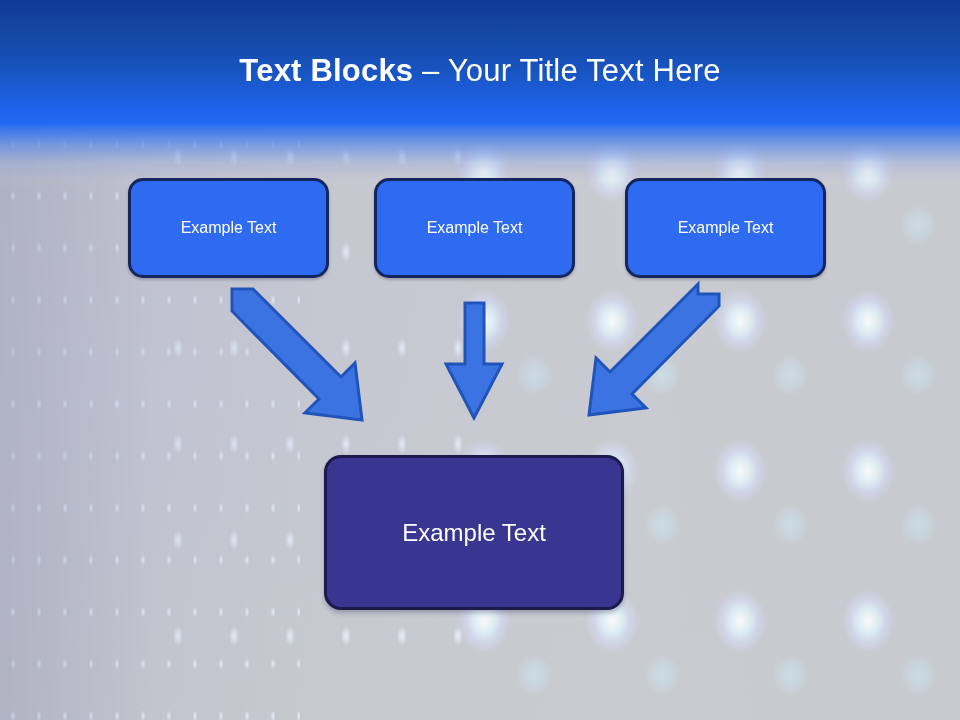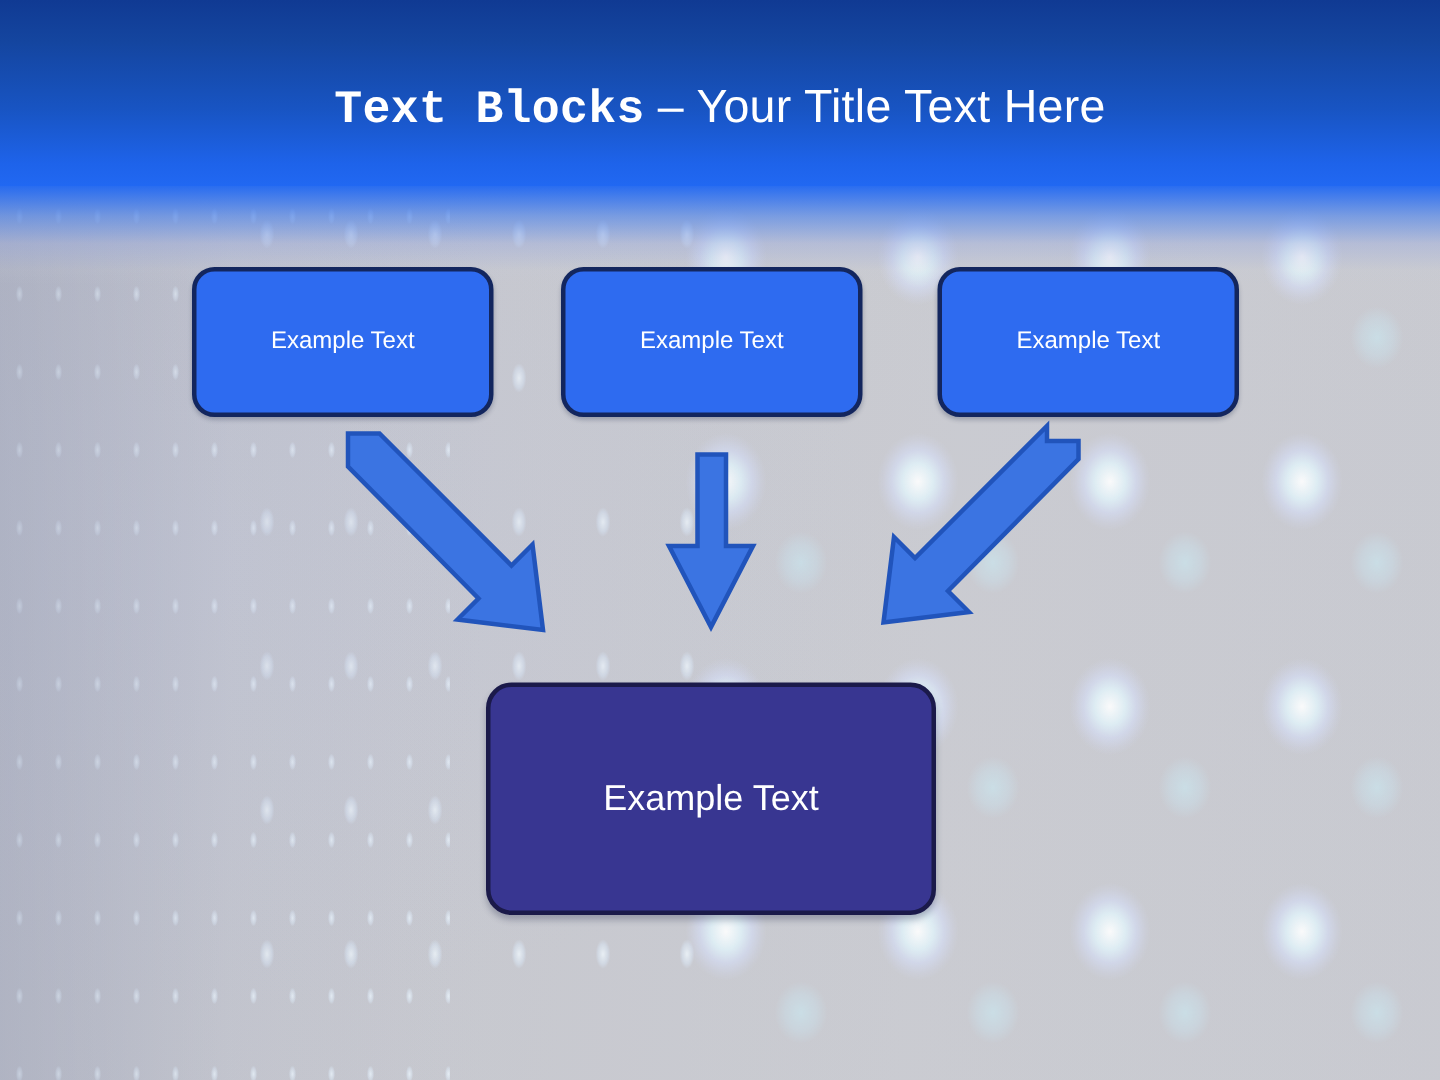--- a/index.html
+++ b/index.html
@@ -112,21 +112,21 @@
     position: absolute;
     left: 0; top: 52px;
     width: 960px;
     text-align: center;
     font-size: 31px;
     line-height: 38px;
     color: #ffffff;
     letter-spacing: .2px;
     white-space: nowrap;
   }
-  .title .t-strong { font-weight: 700; font-family: Liberation Mono, monospace; }
+  .title .t-strong { font-weight: 700; }
   .title .t-normal { font-weight: 400; }
 
   
   .box {
     position: absolute;
     box-sizing: border-box;
     display: flex;
     align-items: center;
     justify-content: center;
     border-radius: 15px;

